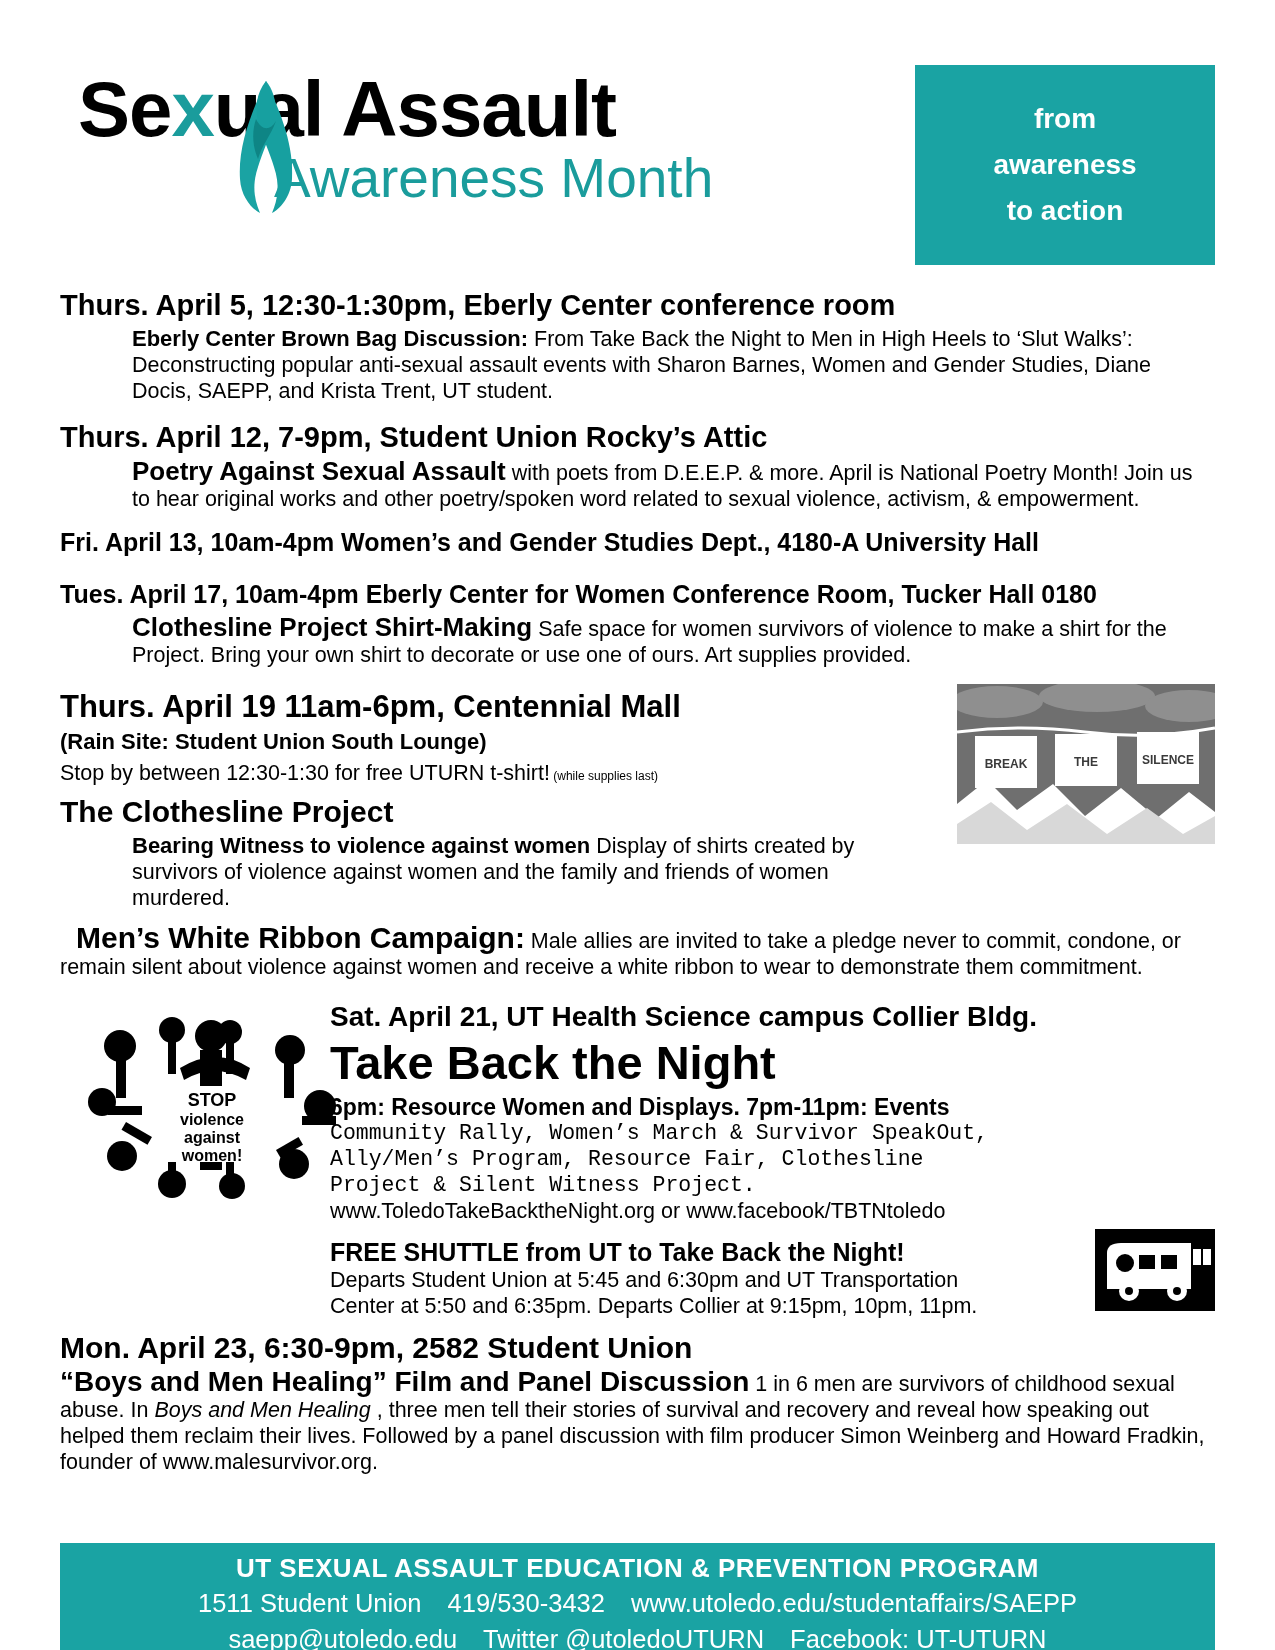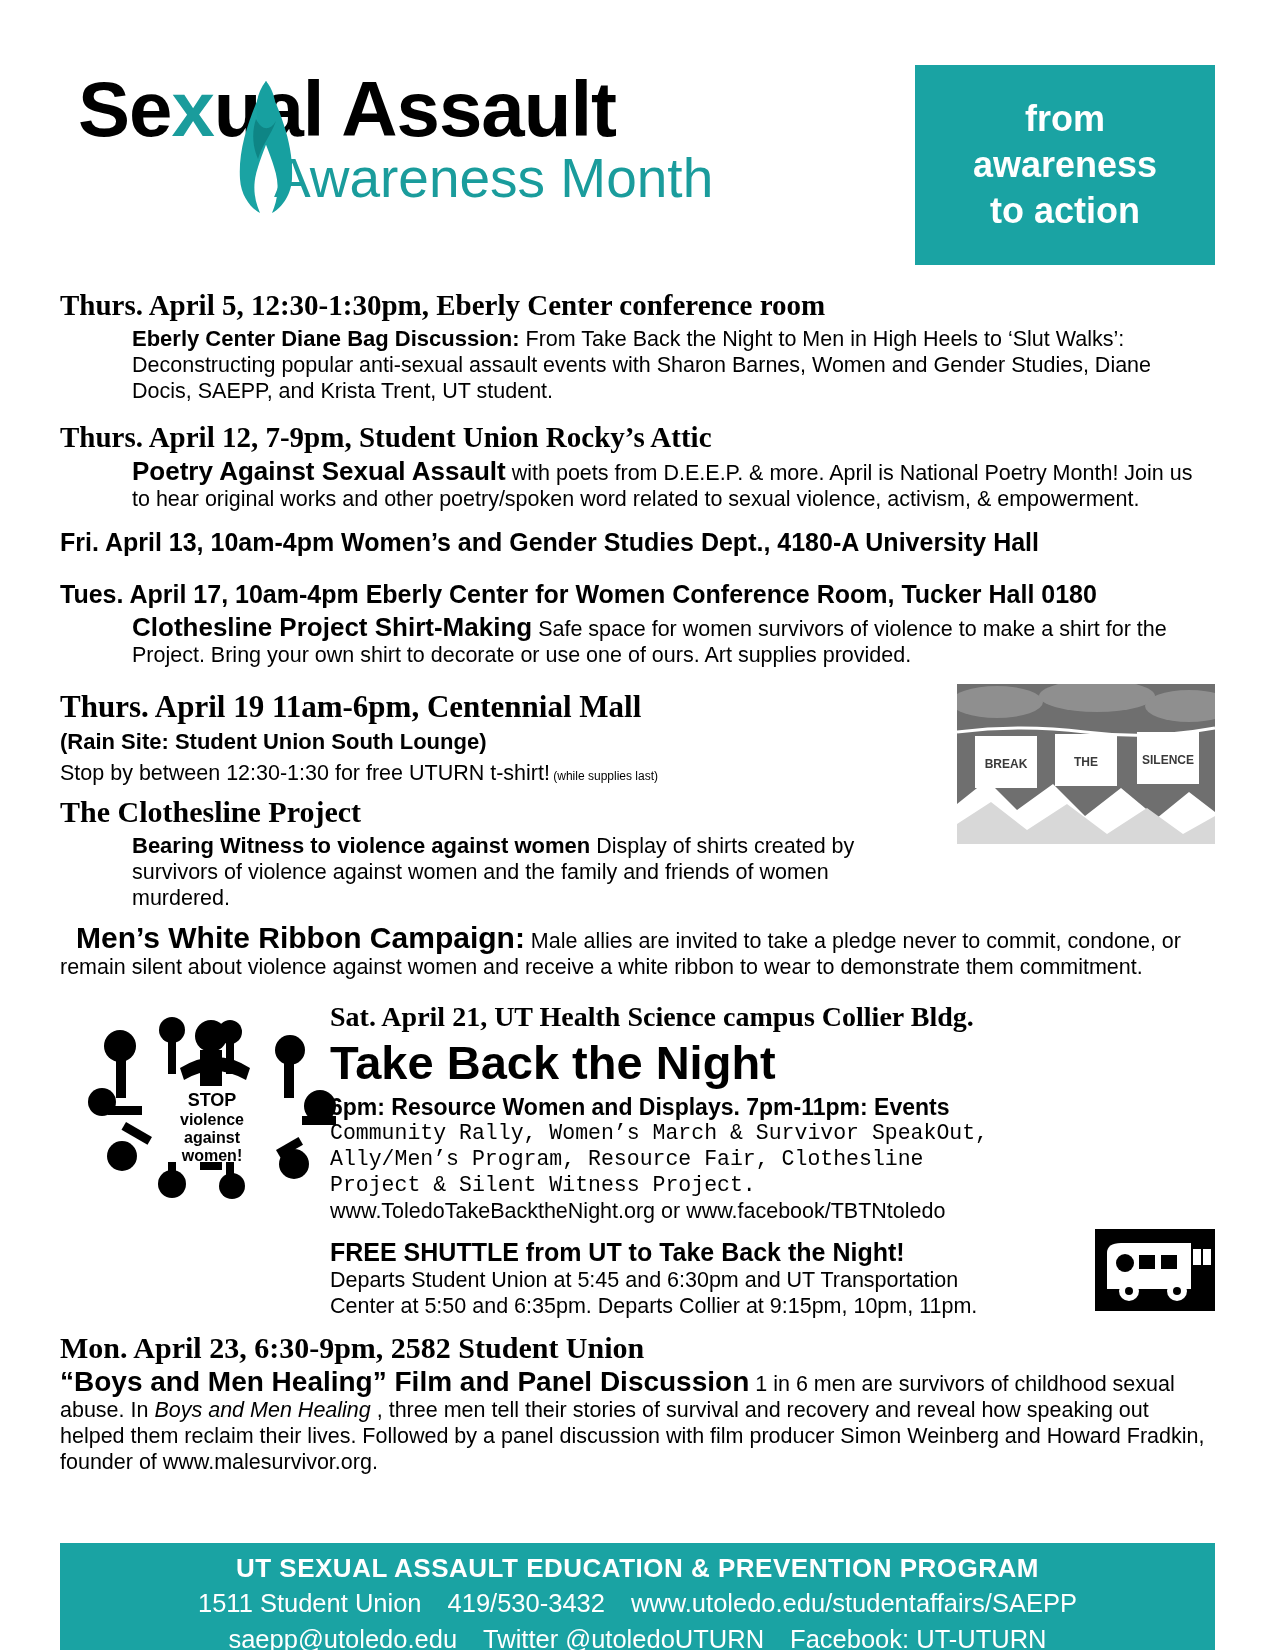--- a/index.html
+++ b/index.html
@@ -68,33 +68,32 @@
     top: 10px;
     width: 300px;
     height: 200px;
     background: #1aa3a3;
     color: #ffffff;
     display: flex;
     flex-direction: column;
     align-items: center;
     justify-content: center;
     font-weight: bold;
-    font-size: 36px;
+    font-size: 28px;
     line-height: 46px;
     text-align: center;
   }
 
   
   .smallcaps-head {
     font-weight: bold;
     font-size: 29px;
     line-height: 34px;
     letter-spacing: 0px;
     margin: 0;
-    font-family: Liberation Serif, serif;
   }
   .body-text {
     font-size: 21.5px;
     line-height: 26px;
   }
   .indent {
     margin-left: 72px;
   }
   .bold { font-weight: bold; }
   .italic { font-style: italic; }
@@ -213,21 +212,21 @@
     <div class="tagline-box">
       <div>from</div>
       <div>awareness</div>
       <div>to action</div>
     </div>
   </div>
 
   <div class="event" style="margin-top:18px;">
     <p class="smallcaps-head">Thurs. April 5, 12:30-1:30pm, Eberly Center conference room</p>
     <div class="body-text indent event-sub">
-      <span class="subhead-bold">Eberly Center Diane Bag Discussion:</span><span> From Take Back the Night to Men in High Heels to ‘Slut Walks’: Deconstructing popular anti-sexual assault events with Sharon Barnes, Women and Gender Studies, Diane Docis, SAEPP, and Krista Trent, UT student.</span>
+      <span class="subhead-bold">Eberly Center Brown Bag Discussion:</span><span> From Take Back the Night to Men in High Heels to ‘Slut Walks’: Deconstructing popular anti-sexual assault events with Sharon Barnes, Women and Gender Studies, Diane Docis, SAEPP, and Krista Trent, UT student.</span>
     </div>
   </div>
 
   <div class="event">
     <p class="smallcaps-head">Thurs. April 12, 7-9pm, Student Union Rocky’s Attic</p>
     <div class="body-text indent event-sub">
       <span class="subhead-caps">Poetry Against Sexual Assault</span><span> with poets from D.E.E.P. &amp; more. April is National Poetry Month! Join us to hear original works and other poetry/spoken word related to sexual violence, activism, &amp; empowerment.</span>
     </div>
   </div>
 

